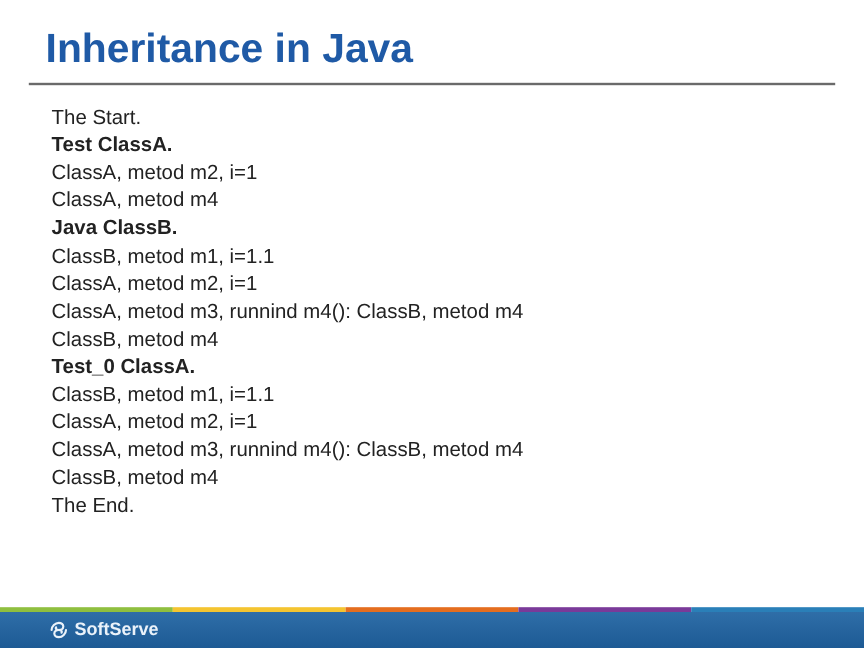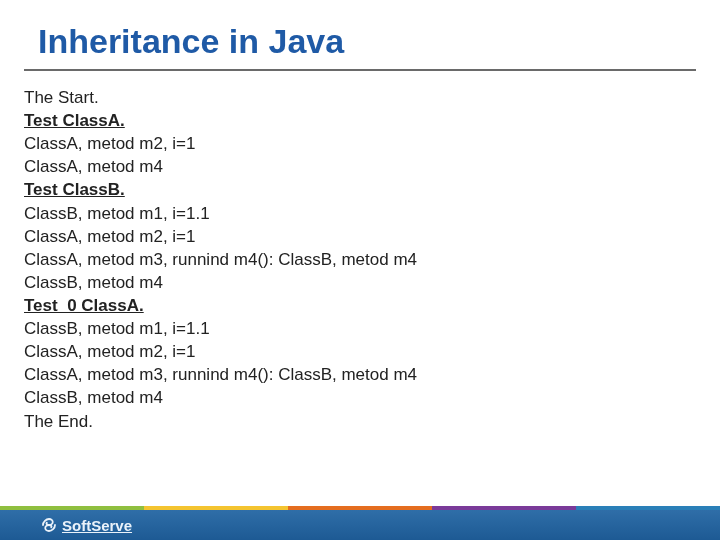--- a/index.html
+++ b/index.html
@@ -26,22 +26,22 @@
   .thin-accent {
     margin: 0 24px 0 24px;
     height: 1px;
   }
   .content {
     padding: 14px 0 0 24px;
     font-size: 17px;
     line-height: 1.36;
     color: #222222;
   }
-  .content .line { display: block; }
-  .content .bold { font-weight: 700; text-decoration: underline; }
+  .content .line { display: block; margin-left: 19px; }
+  .content .bold { font-weight: 700; }
   .footer {
     position: absolute;
     left: 0;
     right: 0;
     bottom: 0;
     height: 34px;
   }
   .footer-stripes { display: flex; height: 4px; width: 100%; }
   .footer-stripes div:nth-child(1){ flex:1; background:#8fbf3f; }
   .footer-stripes div:nth-child(2){ flex:1; background:#f4c430; }
@@ -51,35 +51,35 @@
   .footer-bar {
     background: linear-gradient(#2f6ea8, #1d5a94);
     height: 30px;
     display: flex;
     align-items: center;
     padding-left: 40px;
     color: #eaf2fa;
     font-weight: 600;
     font-size: 15px;
   }
-  .footer-logo { display: inline-flex; align-items: flex-end; gap: 4px; text-decoration: underline; }
+  .footer-logo { display: inline-flex; align-items: flex-start; gap: 4px; }
 </style>
 </head>
 <body>
 
 <h1 class="title">Inheritance in Java</h1>
 <hr class="rule">
 <div class="thin-accent"></div>
 
 <div class="content" id="content-container">
     <span class="line">The Start.</span>
     <span class="line bold">Test ClassA.</span>
     <span class="line">ClassA, metod m2, i=1</span>
     <span class="line">ClassA, metod m4</span>
-    <span class="line bold">Test ClassB.</span>
+    <span class="line bold">Java ClassB.</span>
     <span class="line">ClassB, metod m1, i=1.1</span>
     <span class="line">ClassA, metod m2, i=1</span>
     <span class="line">ClassA, metod m3, runnind m4(): ClassB, metod m4</span>
     <span class="line">ClassB, metod m4</span>
     <span class="line bold">Test_0 ClassA.</span>
     <span class="line">ClassB, metod m1, i=1.1</span>
     <span class="line">ClassA, metod m2, i=1</span>
     <span class="line">ClassA, metod m3, runnind m4(): ClassB, metod m4</span>
     <span class="line">ClassB, metod m4</span>
     <span class="line">The End.</span>

